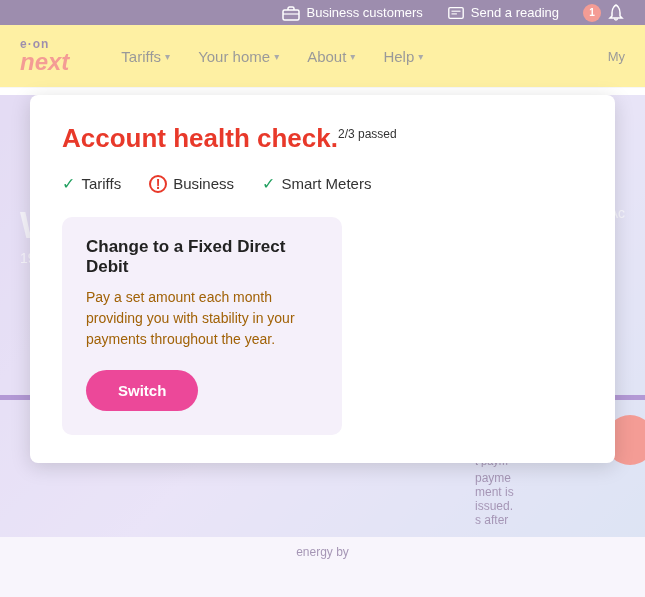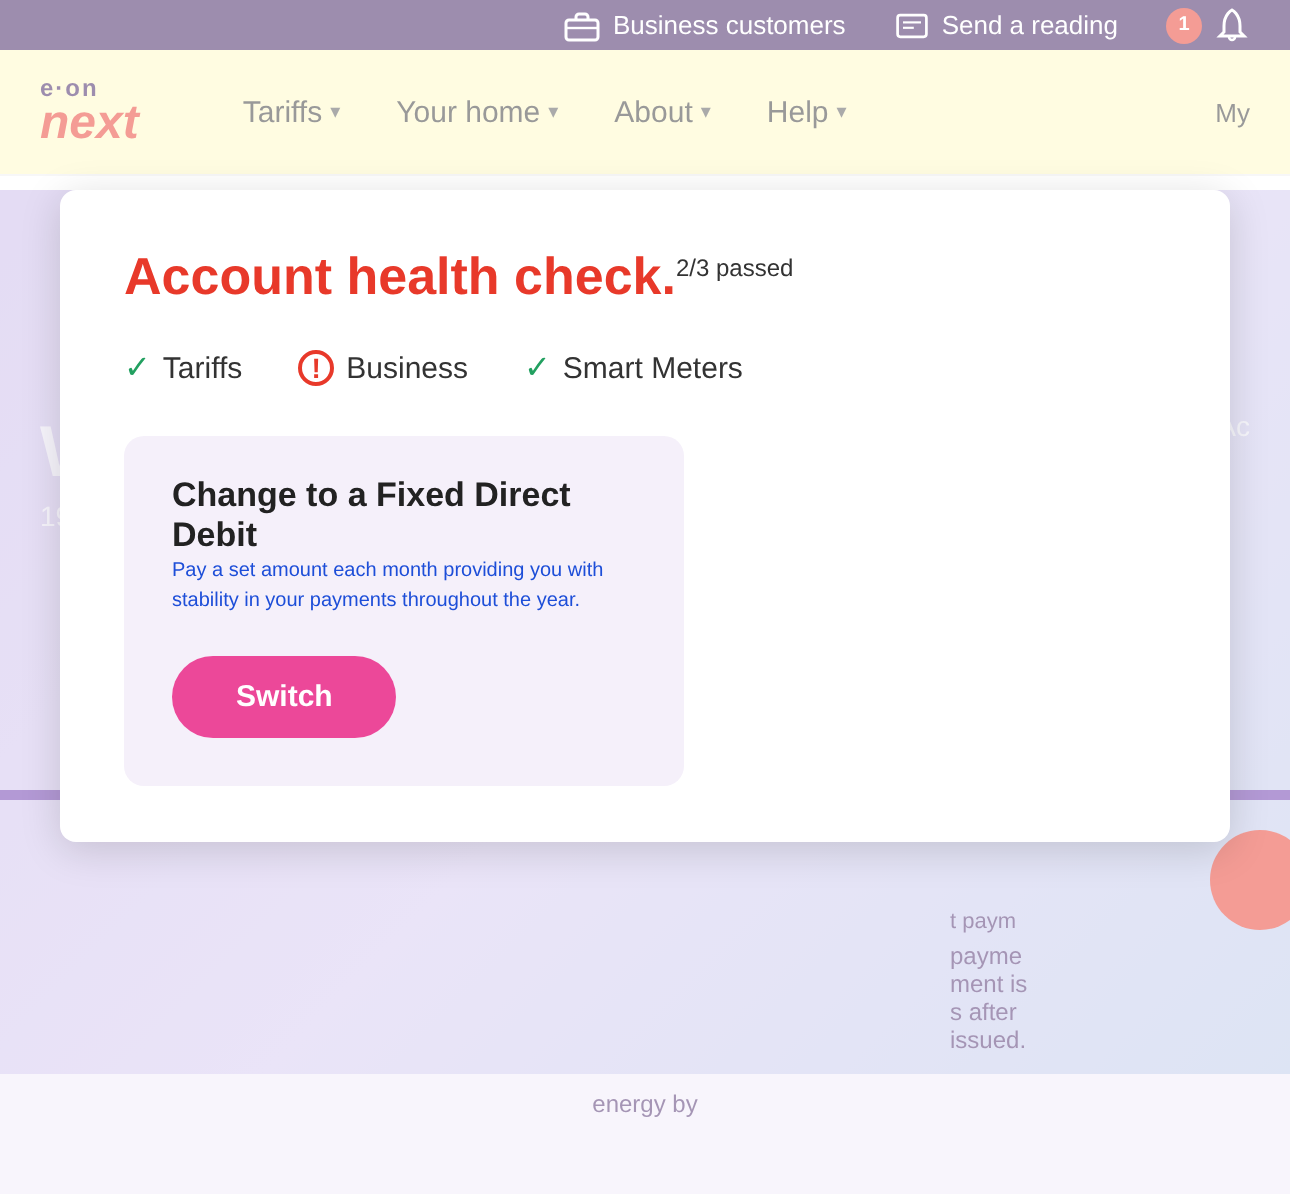--- a/index.html
+++ b/index.html
@@ -44,21 +44,21 @@
       height: 18px;
       font-size: 10px;
       display: flex;
       align-items: center;
       justify-content: center;
       font-weight: bold;
     }
 
     
     .main-nav {
-      background: #fef9c3;
+      background: #fde047;
       height: 63px;
       display: flex;
       align-items: center;
       padding: 15px 20px;
       border-bottom: 1px solid #eee;
       position: relative;
       z-index: 10;
     }
     .logo {
       margin-right: 40px;
@@ -265,24 +265,25 @@
       padding: 5px 14px;
       font-size: 13px;
       font-weight: 600;
       display: inline-block;
       margin-bottom: 12px;
     }
     .help-card-title {
       font-size: 17px;
       font-weight: bold;
       color: #222;
+      margin-bottom: 10px;
     }
     .help-card-desc {
-      font-size: 10px;
-      color: #1d4ed8;
+      font-size: 14px;
+      color: #a16207;
       line-height: 1.5;
       margin-bottom: 20px;
     }
     .switch-btn {
       background: #ec4899;
       color: white;
       border: none;
       border-radius: 25px;
       padding: 12px 32px;
       font-size: 15px;
@@ -374,22 +375,22 @@
 <div class="page-bg">
   <div class="bg-text">We</div>
   <div class="bg-address">192 G...</div>
   <div class="bg-right-text">Ac</div>
   <div class="purple-bar"></div>
   <div class="orange-circle"></div>
   <div class="bg-right-panel">
     <div class="label">t paym</div>
     <div>payme</div>
     <div>ment is</div>
+    <div>issued.</div>
     <div>s after</div>
-    <div>issued.</div>
   </div>
   <div class="bottom-area">
     <span class="bottom-text">energy by</span>
   </div>
 </div>
 
 <div class="modal-overlay"></div>
 
 <div class="modal-card">
   <div class="modal-header">

